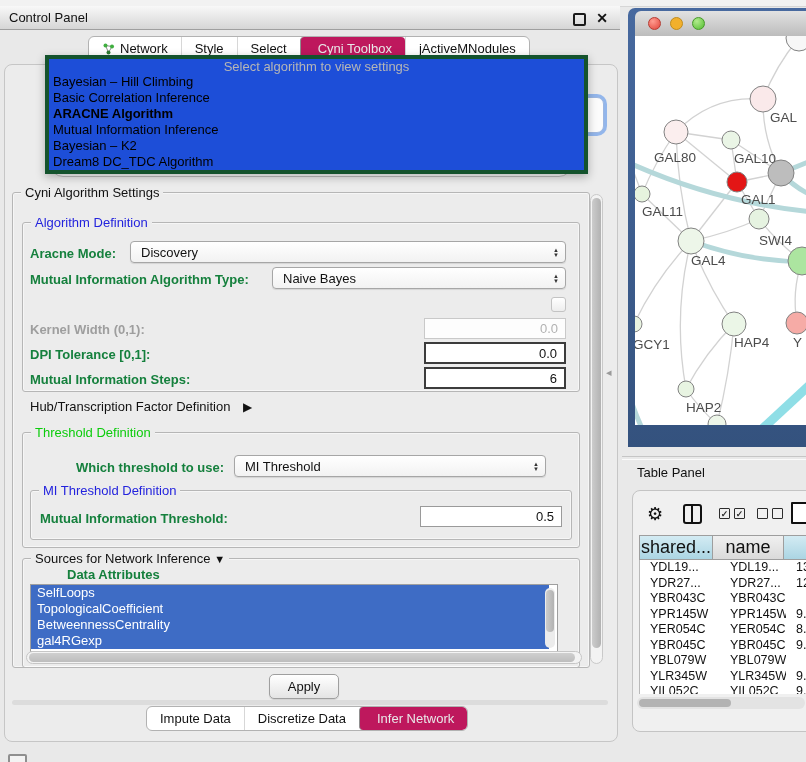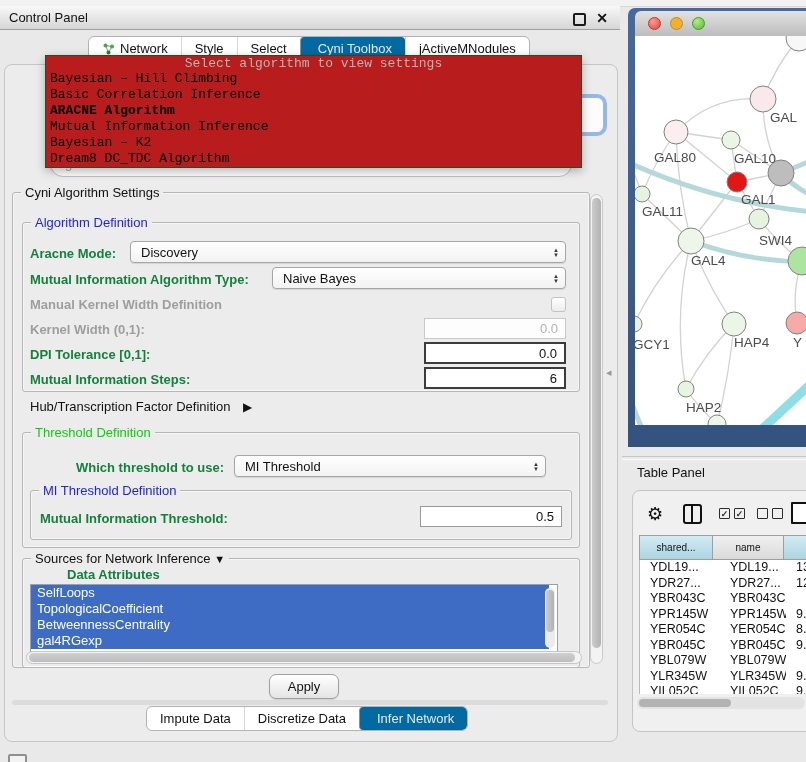--- a/index.html
+++ b/index.html
@@ -9,21 +9,21 @@
   .top-strip{position:absolute;left:0;top:0;width:806px;height:6px;background:#f2f2f2;border-bottom:1px solid #d6d6d6;}
   .cp-titlebar{position:absolute;left:0;top:6px;width:620px;height:24px;
       background:linear-gradient(#f8f8f8,#d6d6d6);border-bottom:1px solid #9f9f9f;
       display:flex;align-items:center;padding-left:9px;box-sizing:border-box;font-size:13px;}
   .cp-float{position:absolute;right:34px;top:7px;width:9px;height:9px;border:2px solid #1a1a1a;border-radius:2px;background:transparent;}
   .cp-close{position:absolute;right:12px;top:4px;font-size:14px;font-weight:bold;color:#111;}
   .tabbar{position:absolute;display:flex;align-items:stretch;background:#fff;border:1px solid #b2b2b2;
       border-radius:6px;overflow:hidden;height:25px;box-sizing:border-box;font-size:13px;}
   .tab{display:flex;align-items:center;padding:0 13px;white-space:nowrap;color:#111;}
   .tab + .tab{border-left:1px solid #d7d7d7;}
-  .tab.sel{background:#0369a1;color:#e9e9e9;border-left-color:#8f8f8f;border-radius:4px;padding-left:17px;}
+  .tab.sel{background:#be185d;color:#e9e9e9;border-left-color:#8f8f8f;border-radius:4px;padding-left:17px;}
   .tab .nicon{margin-right:5px;display:inline-flex;}
   .outer-panel{position:absolute;left:4px;top:64px;width:612px;height:676px;background:#ececec;
       border:1px solid #c6c6c6;border-radius:8px;}
   
   .grp{position:absolute;border:1px solid #b6b6b6;border-radius:3px;box-shadow:inset 0 0 0 1px rgba(255,255,255,.5);}
   .legend{position:absolute;top:-8px;left:8px;background:#ececec;padding:0 4px;font-size:13px;white-space:nowrap;}
   .legend.blue{color:#2323dd;}
   .legend.green{color:#0ccc0c;}
   .lbl{position:absolute;font-size:13px;font-weight:bold;color:#15803d;white-space:nowrap;}
   .lbl.dis{color:#9e9e9e;}
@@ -41,22 +41,22 @@
   .attr-list{position:absolute;background:#fff;border:1px solid #9f9f9f;overflow:hidden;}
   .attr-item{height:16px;line-height:16px;font-size:13px;color:#fff;padding-left:6px;}
   .vscroll{position:absolute;border:1px solid #c9c9c9;border-radius:7px;background:#f3f3f3;box-sizing:border-box;}
   .vthumb{position:absolute;left:1px;right:1px;background:linear-gradient(90deg,#cccccc,#b2b2b2);border-radius:5px;}
   .hscroll{position:absolute;border:1px solid #c6c6c6;border-radius:7px;background:#f3f3f3;box-sizing:border-box;}
   .hthumb{position:absolute;top:1px;bottom:1px;background:linear-gradient(#cfcfcf,#bdbdbd);border-radius:5px;}
   .btn{position:absolute;border:1px solid #9f9f9f;border-radius:5px;background:linear-gradient(#ffffff,#e4e4e4);
       font-size:13px;display:flex;align-items:center;justify-content:center;box-shadow:0 1px 1px rgba(0,0,0,.12);}
   .bottom-band{position:absolute;left:12px;top:700px;width:596px;height:5px;background:#dcdcdc;border-radius:3px;}
   
-  .dropdown{position:absolute;left:45px;top:55px;width:535px;background:#b91c1c;border:1px solid #14532d;
-      box-shadow:0 3px 9px rgba(0,0,0,.28);z-index:20;font-family:Liberation Mono, monospace;}
+  .dropdown{position:absolute;left:45px;top:55px;width:535px;background:#1d4ed8;border:4px solid #14532d;
+      box-shadow:0 3px 9px rgba(0,0,0,.28);z-index:20;}
   .dd-prompt{height:15px;line-height:15px;text-align:center;color:#b6b6b6;font-size:13px;}
   .dd-item{height:16px;line-height:16px;font-size:13px;padding-left:4px;color:#000;white-space:nowrap;}
   .dd-item.bold{font-weight:bold;}
   .focus-combo{position:absolute;left:558px;top:97px;width:44px;height:34px;border-radius:7px;background:#fcfcfc;
       border:1px solid #9db7e0;box-shadow:0 0 0 3px rgba(110,160,235,.7);z-index:5;}
   .bg-combo{position:absolute;left:50px;top:150px;width:522px;height:27px;border:1px solid #bdbdbd;border-radius:13px;
       background:#fbfbfb;z-index:4;display:flex;align-items:center;padding-left:14px;font-size:13px;color:#a8a8a8;
       box-sizing:border-box;overflow:hidden;}
   .mini-sq{position:absolute;left:8px;top:754px;width:15px;height:14px;border:2px solid #8f8f8f;background:#f3f3f3;border-radius:2px;}
   .split-handle{position:absolute;left:606px;top:366px;font-size:11px;color:#9a9a9a;}
@@ -77,21 +77,21 @@
       border:1px solid #c4c4c4;border-radius:8px 0 0 8px;overflow:hidden;box-sizing:content-box;}
   .tt-toolbar{position:absolute;left:0;top:10px;right:0;height:28px;}
   .gear{position:absolute;left:14px;top:2px;font-size:18px;color:#111;line-height:22px;}
   .colicon{position:absolute;left:50px;top:3px;width:15px;height:16px;border:2px solid #111;border-radius:3px;}
   .colicon::after{content:"";position:absolute;left:6px;top:0;bottom:0;width:2px;background:#111;}
   .checkpair{position:absolute;top:7px;display:flex;gap:4px;}
   .chk{width:9px;height:9px;border:1.5px solid #2c2c2c;border-radius:1px;font-size:9px;line-height:8px;color:#2c2c2c;
        display:flex;align-items:center;justify-content:center;font-weight:bold;}
   .docicon{position:absolute;left:158px;top:1px;width:14px;height:18px;border:2px solid #111;border-radius:1px;background:#fff;}
   .tbl-header{position:absolute;left:6px;top:44px;height:25px;display:flex;width:172px;overflow:hidden;}
-  .th{box-sizing:border-box;border:1px solid #9e9e9e;font-size:10px;text-align:center;line-height:23px;flex:none;
+  .th{box-sizing:border-box;border:1px solid #9e9e9e;font-size:18px;text-align:center;line-height:23px;flex:none;
       overflow:hidden;white-space:nowrap;}
   .th + .th{margin-left:-1px;}
   .th.blue{background:linear-gradient(#d3ebf3,#abd5e3);}
   .th.gray{background:linear-gradient(#f0f0f0,#dadada);}
   .tbl-rows{position:absolute;left:6px;top:69px;width:172px;height:134px;background:#fff;overflow:hidden;
       font-size:12.5px;border-left:1px solid #b9b9b9;box-sizing:border-box;}
   .trow{display:flex;height:15.5px;line-height:15.5px;}
   .td{flex:none;overflow:hidden;white-space:nowrap;box-sizing:border-box;}
   .tt-hscroll{position:absolute;left:4px;top:206px;width:168px;height:12px;background:#e3e3e3;border-radius:6px;}
   .tt-hthumb{position:absolute;left:2px;top:2px;width:92px;height:8px;background:#b3b3b3;border-radius:4px;}
@@ -175,21 +175,20 @@
       </span>
   </div>
   <span class="lbl" style="left:30px;top:272px;">Mutual Information Algorithm Type:</span>
   <div class="combo" style="left:272px;top:267px;width:294px;">
     <span>Naive Bayes</span>
     <span class="arr">
         <span>▲</span>
         <span>▼</span>
       </span>
   </div>
-  <span class="lbl dis" style="left:30px;top:297px;">Manual Kernel Width Definition</span>
   <span class="cb" style="left:551px;top:297px;"></span>
   <span class="lbl dis" style="left:30px;top:322px;">Kernel Width (0,1):</span>
   <div class="ninput dis" style="left:424px;top:318px;width:142px;height:21px;">
     <span>0.0</span>
   </div>
   <span class="lbl" style="left:30px;top:347px;">DPI Tolerance [0,1]:</span>
   <div class="ninput strong" style="left:424px;top:342px;width:142px;height:22px;">
     <span>0.0</span>
   </div>
   <span class="lbl" style="left:30px;top:372px;">Mutual Information Steps:</span>
@@ -235,21 +234,21 @@
       <div class="attr-item" style="background: rgb(62, 108, 197); width: 512px;">BetweennessCentrality</div>
       <div class="attr-item" style="background: rgb(62, 108, 197); width: 512px;">gal4RGexp</div>
       <div class="vscroll" style="right:2px;top:3px;width:10px;height:60px;border:none;background:#ececec;border-radius:5px;">
       <div class="vthumb" style="top:2px;height:42px;"></div>
     </div>
     </div>
   <div class="hscroll" style="left:26px;top:651px;width:556px;height:13px;">
     <div class="hthumb" style="left:2px;width:546px;"></div>
   </div>
 
-  <div class="btn" style="left:269px;top:674px;width:68px;height:23px;border-radius:7px;">
+  <div class="btn" style="left:269px;top:674px;width:68px;height:23px;">
     <span>Apply</span>
   </div>
 
   <div class="bottom-band"></div>
   <div class="tabbar" style="left:146px;top:706px;" id="bottom-tabbar">
       <div class="tab">
         <span>Impute Data</span>
       </div>
       <div class="tab">
         <span>Discretize Data</span>

